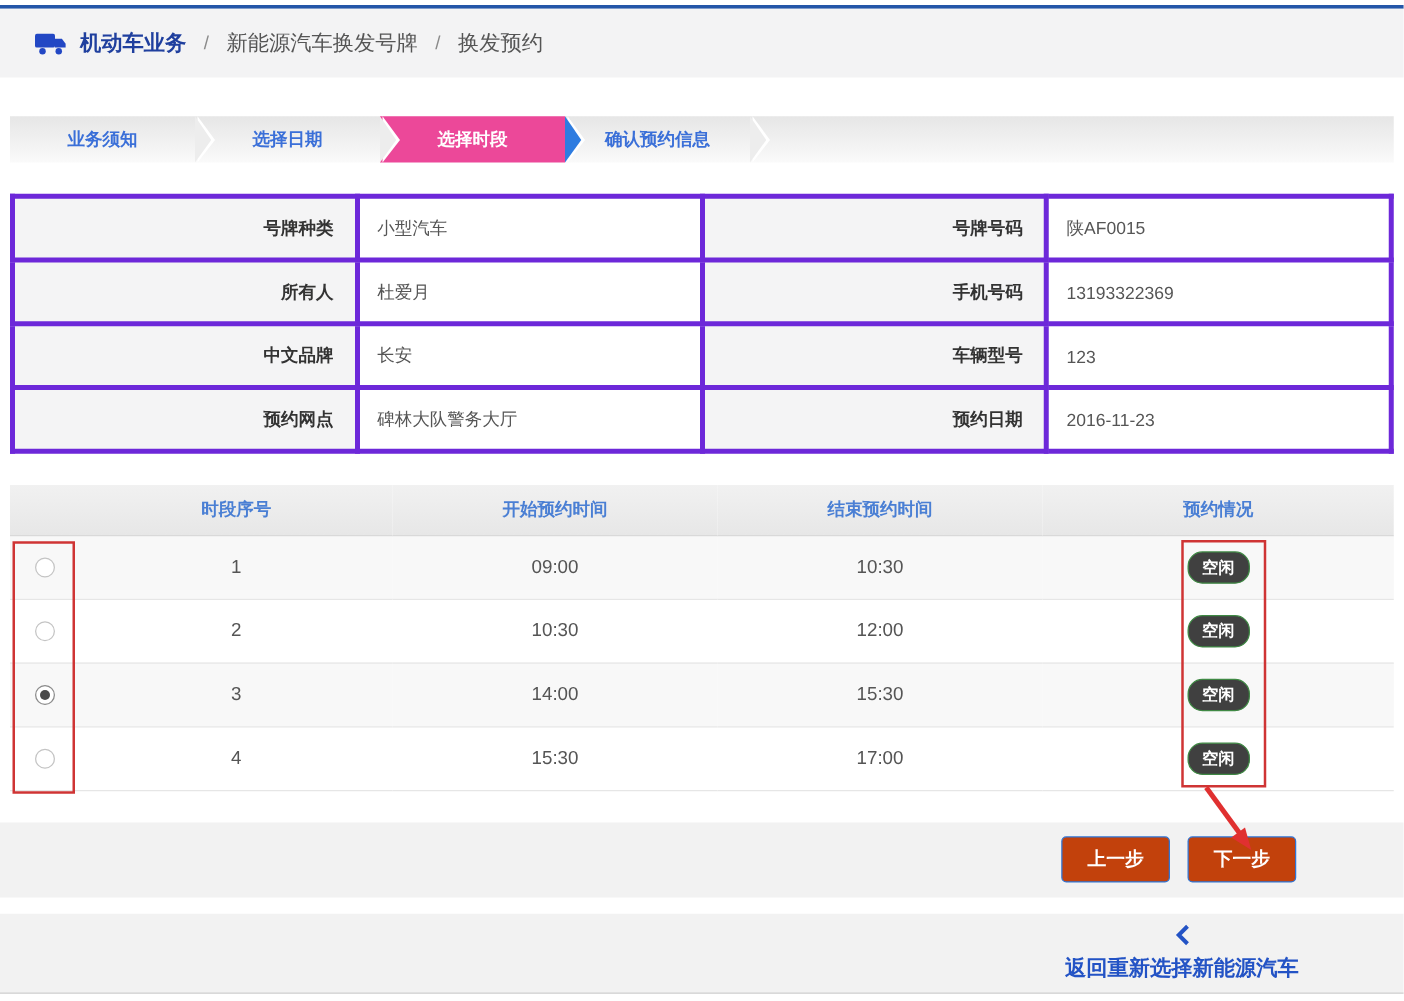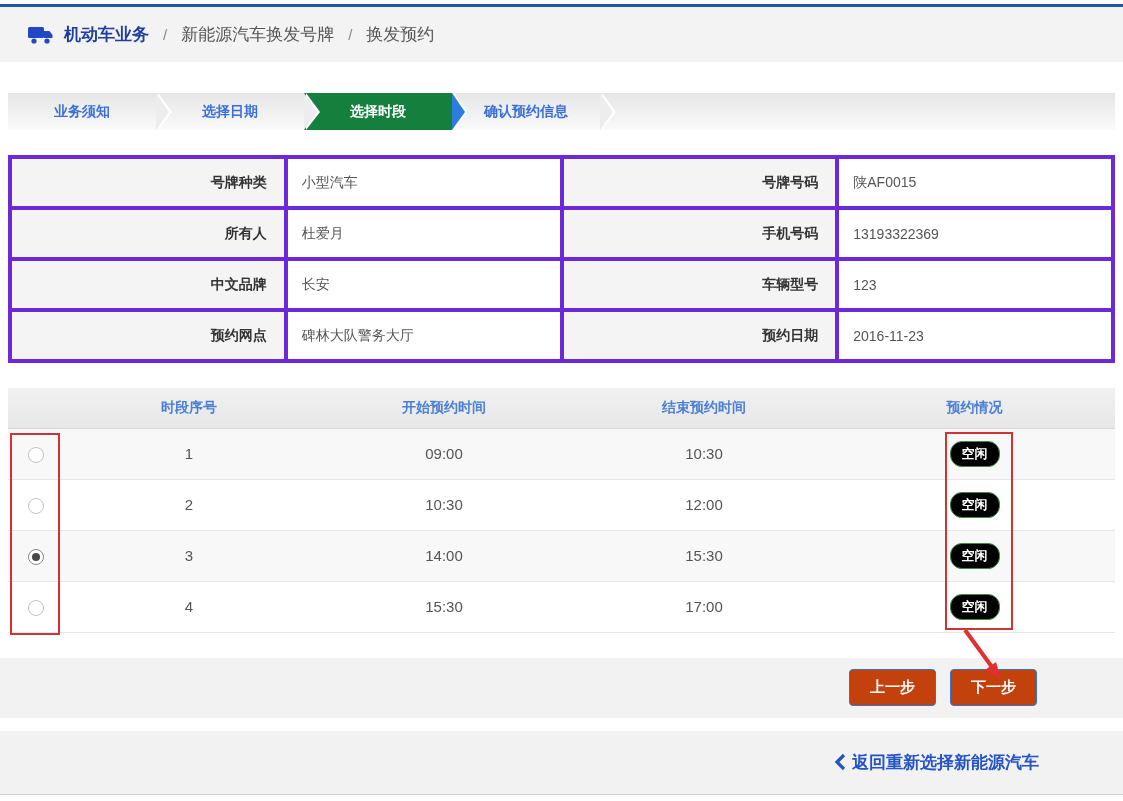--- a/index.html
+++ b/index.html
@@ -32,21 +32,21 @@
     border-top:19px solid transparent; border-bottom:18px solid transparent;
     border-left:14px solid #fff; z-index:1;
   }
   .step::after {
     content:""; position:absolute; right:-13px; top:0; width:0; height:0;
     border-top:19px solid transparent; border-bottom:18px solid transparent;
     border-left:13px solid #ededed; z-index:2;
   }
   .step:nth-child(1){z-index:7}.step:nth-child(2){z-index:6}.step:nth-child(3){z-index:5}
   .step:nth-child(4){z-index:4}.step:nth-child(5){z-index:3}.step:nth-child(6){z-index:2}
-  .step.active { background:#15803d; color:#fff; }
+  .step.active { background:#ec4899; color:#fff; }
   .step.active::after { border-left-color:#2e7ce0; }
   .steps-filler { flex:1; background:linear-gradient(180deg,#e6e6e6,#fafafa); }
 
   
   table.info { width:1107px; margin:25px 8px 0 8px; border-collapse:collapse; }
   .info th, .info td { border:4px solid #6d28d9; height:51px; font-size:14px; }
   .info th { background:#f4f4f5; width:25%; text-align:right; padding-right:17px; color:#333; font-weight:bold; }
   .info td { width:25%; text-align:left; padding-left:14px; color:#555; background:#fff; font-weight:normal; }
 
   
@@ -64,41 +64,41 @@
     display:inline-block; width:16px; height:16px; border:1px solid #c4c4c4;
     border-radius:50%; background:#fff; position:relative; vertical-align:middle; cursor:pointer;
   }
   .radio.checked { border-color:#8a8a8a; }
   .radio.checked::after {
     content:""; position:absolute; left:3px; top:3px; width:8px; height:8px;
     border-radius:50%; background:#4a4a4a;
   }
 
   .badge {
-    display:inline-block; padding:3px 11px; background:#000000; border:1px solid #3f8944;
+    display:inline-block; padding:3px 11px; background:#404040; border:1px solid #3f8944;
     color:#fff; border-radius:12px; font-size:13px; font-weight:bold;
   }
 
   
   .actions {
     margin-top:25px; height:60px; background:#f2f2f2;
     display:flex; align-items:center; justify-content:flex-end; padding-right:86px; gap:14px;
   }
   .btn {
     background:#c2410c; color:#fff; border:1px solid #2f74d4; border-radius:4px;
     font-size:15px; font-weight:bold; padding:8px 20px; cursor:pointer;
     font-family:inherit;
   }
 
   
   .footer-bar {
     margin-top:13px; height:64px; background:#f2f2f2; border-bottom:1px solid #cfcfcf;
     display:flex; align-items:center; justify-content:flex-end; padding-right:84px;
   }
-  .footer-link { color:#2353c5; font-size:17px; font-weight:bold; text-decoration:none; display:flex; align-items:center; gap:6px; cursor:pointer; }
+  .footer-link { color:#2353c5; font-size:17px; font-weight:bold; text-decoration:none; display:flex; align-items:center; gap:6px; cursor:pointer;flex-direction:column; }
 
   
   .ann-box { position:absolute; border:2px solid #cf3434; pointer-events:none; }
   .ann-radio { left:10px; top:429px; width:50px; height:202px; }
   .ann-status { left:945px; top:428px; width:68px; height:198px; }
   .ann-arrow { position:absolute; left:945px; top:620px; pointer-events:none; }
 </style>
 </head>
 <body>
 

